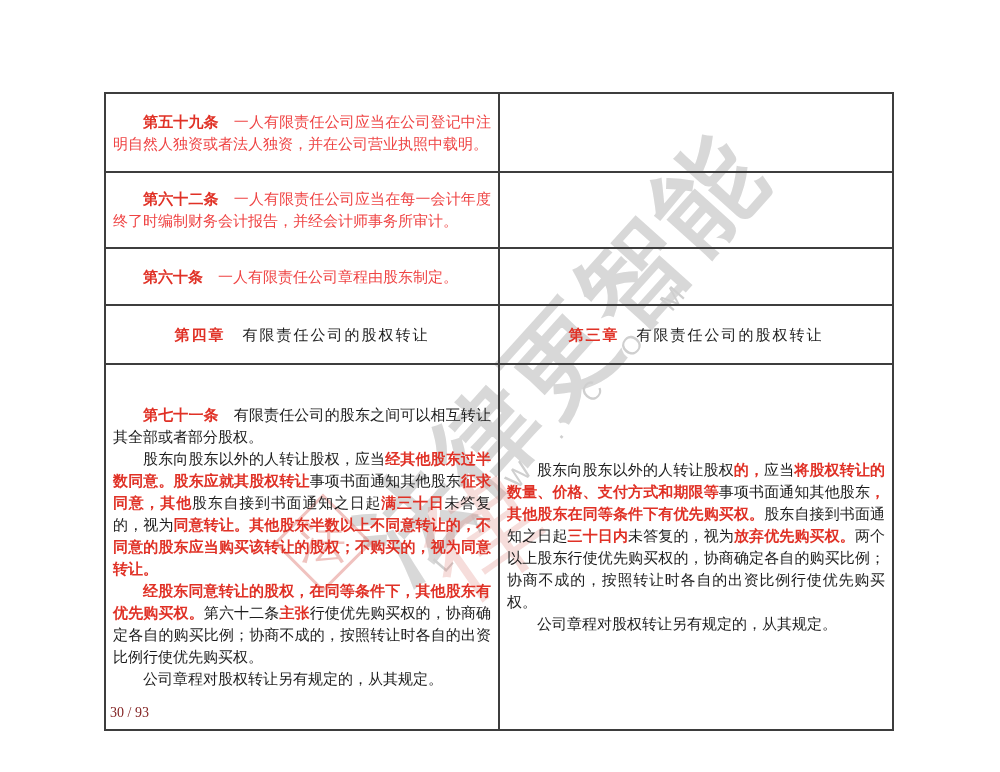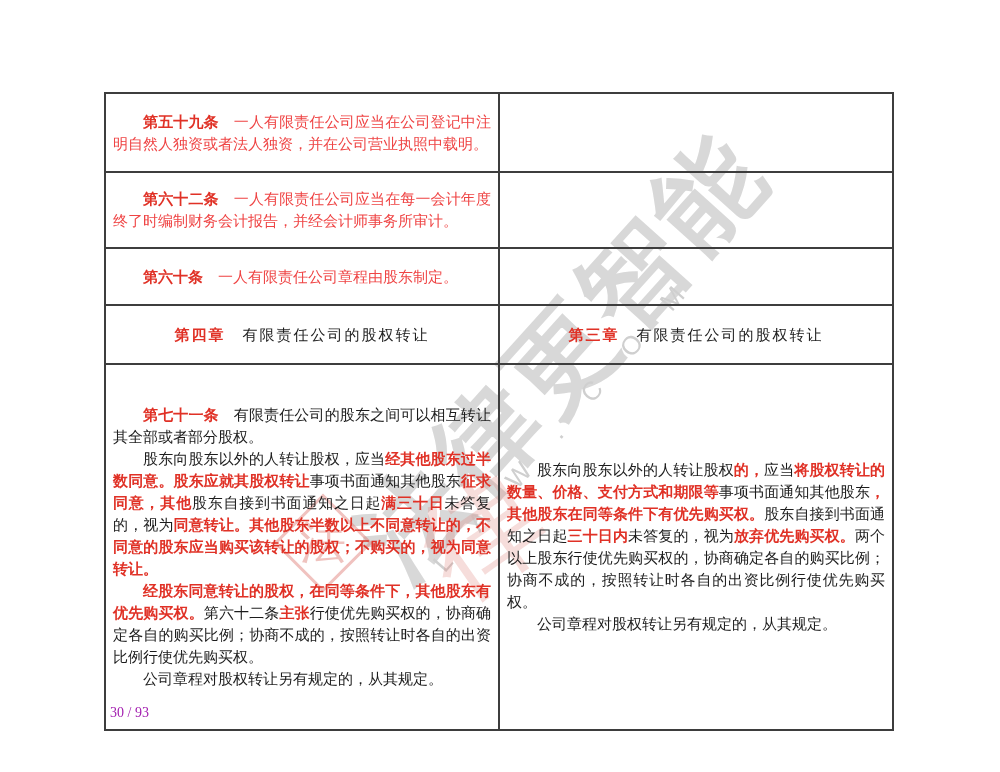--- a/index.html
+++ b/index.html
@@ -62,21 +62,21 @@
     text-align:justify;
   }
   .chapter .para{text-indent:0;text-align:center;letter-spacing:2px;}
   .seg-black{color:#1c1c1c;}
   .seg-red{color:#ef4444;}
   .seg-redbold{color:#e03126;font-weight:bold;font-family:"Liberation Sans","DejaVu Sans",sans-serif;}
   .seg-label{color:#e03126;font-weight:bold;font-family:"Liberation Sans","DejaVu Sans",sans-serif;margin-top:48px;}
   
   .page-number{
     position:absolute;left:110px;top:705px;z-index:1;
-    font-size:14px;color:#a21caf;
+    font-size:14px;color:#7f1d1d;
     font-family:"Liberation Serif","DejaVu Serif",serif;
   }
 </style>
 </head>
 <body>
 
 <div class="wm-layer">
   <div class="wm-cn">法律更智能</div>
   <div class="wm-latin">L A W . C O M</div>
   <div class="seal">

